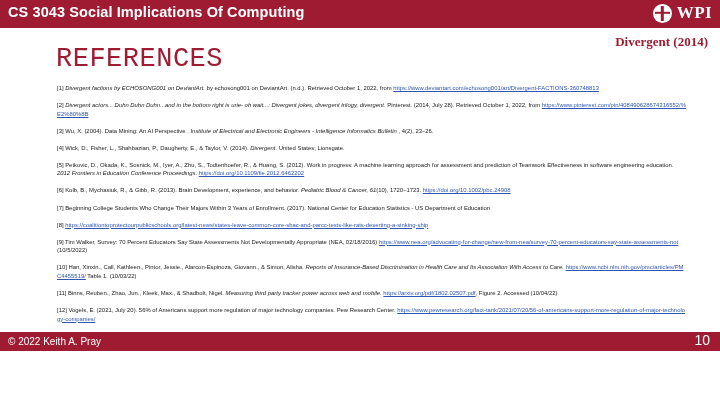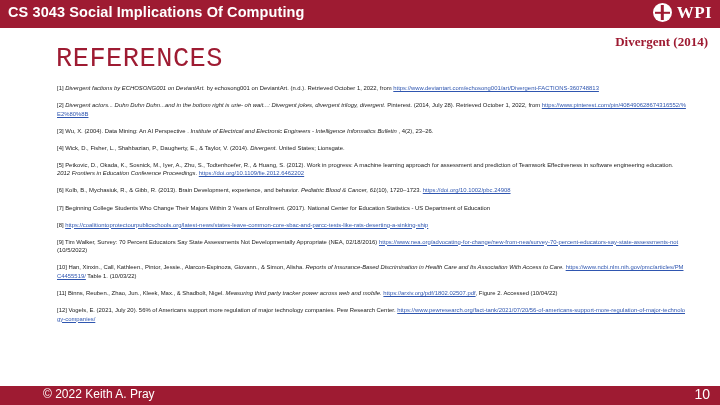--- a/index.html
+++ b/index.html
@@ -9,21 +9,21 @@
   body {
     width: 720px;
     height: 405px;
     overflow: hidden;
     background: #ffffff;
     font-family: "Liberation Sans", sans-serif;
   }
   .slide {
     position: relative;
     width: 720px;
-    height: 405px;
+    height: 351px;
     background: #ffffff;
     box-sizing: border-box;
   }
   
   .header-bar {
     position: absolute;
     top: 0;
     left: 0;
     width: 720px;
     height: 28px;
@@ -37,20 +37,21 @@
     font-size: 14.5px;
     font-weight: bold;
     letter-spacing: 0.1px;
     white-space: nowrap;
   }
   .wpi-logo {
     position: absolute;
     top: 3px;
     right: 8px;
     display: flex;
+    align-items: center;
     gap: 5px;
   }
   .wpi-seal {
     width: 19px;
     height: 19px;
     background: #ffffff;
     border-radius: 50%;
     position: relative;
     display: inline-block;
   }
@@ -131,22 +132,21 @@
     left: 0;
     width: 720px;
     height: 19px;
     background: #9e1b32;
   }
   .footer-left {
     position: absolute;
     bottom: 4px;
     left: 8px;
     color: #ffffff;
-    font-size: 12px;
-    margin-left: 35px;
+    font-size: 10px;
   }
   .footer-right {
     position: absolute;
     bottom: 3px;
     right: 10px;
     color: #ffffff;
     font-size: 14px;
   }
 </style>
 </head>

